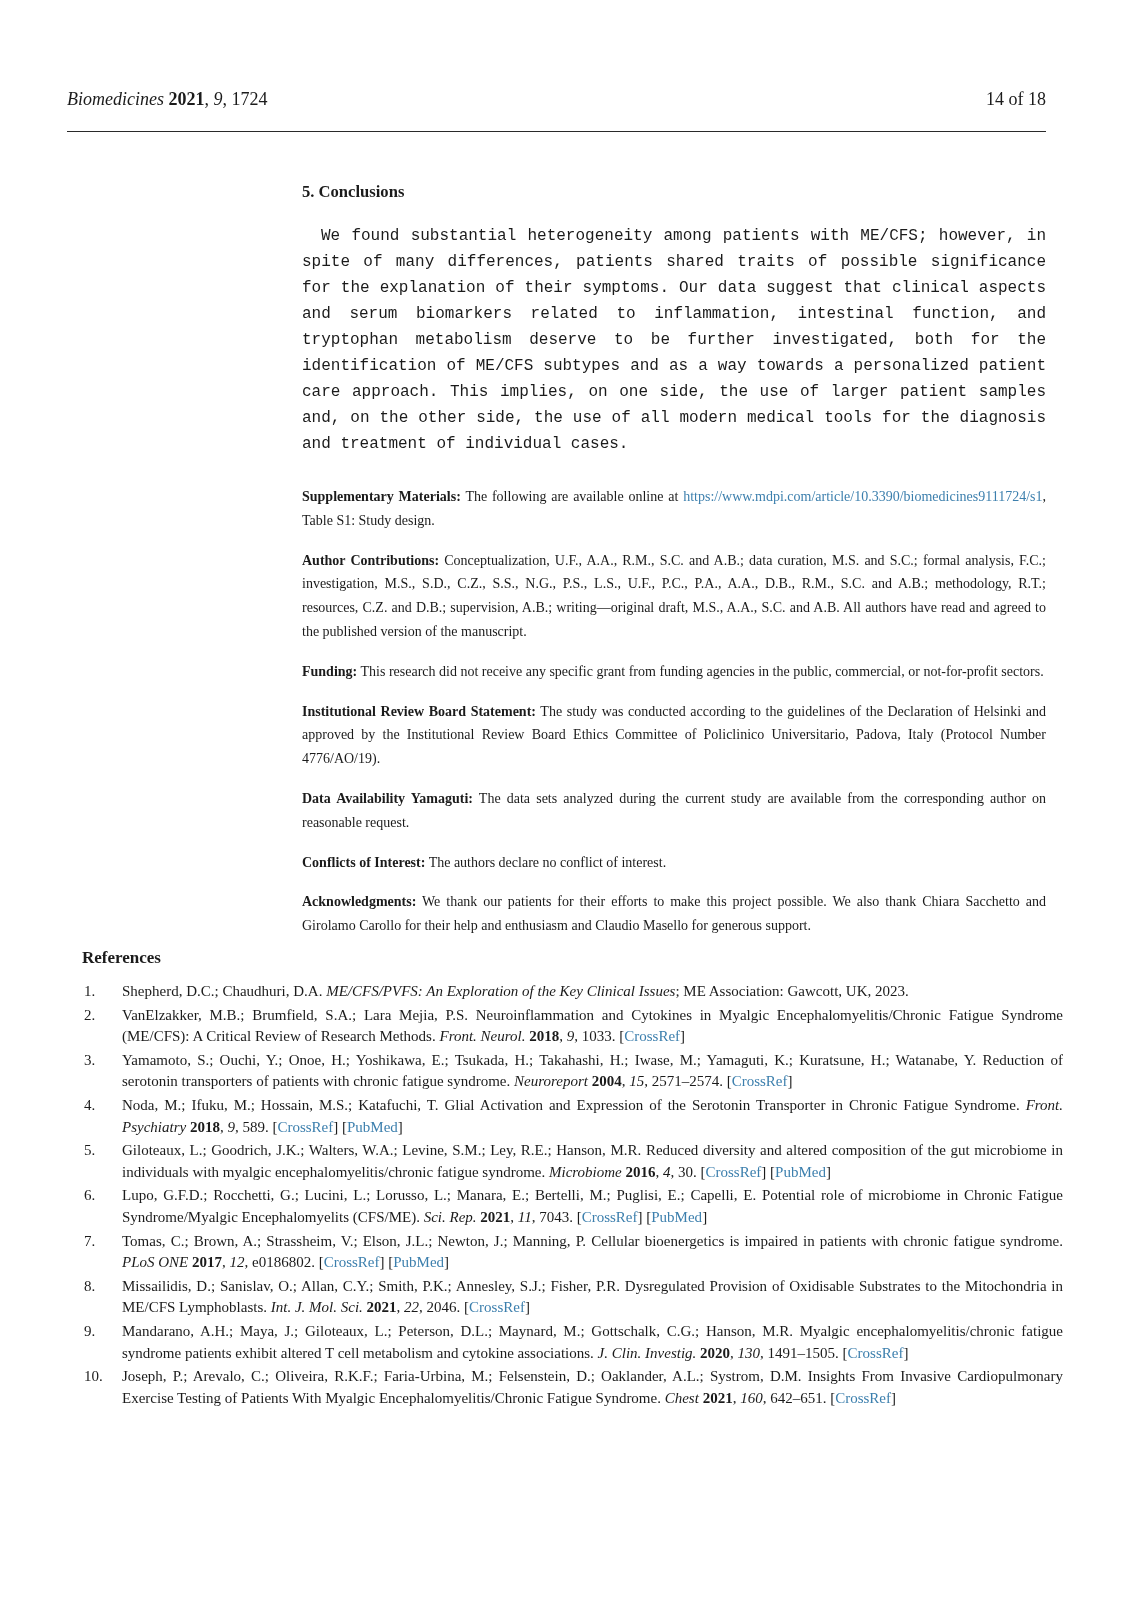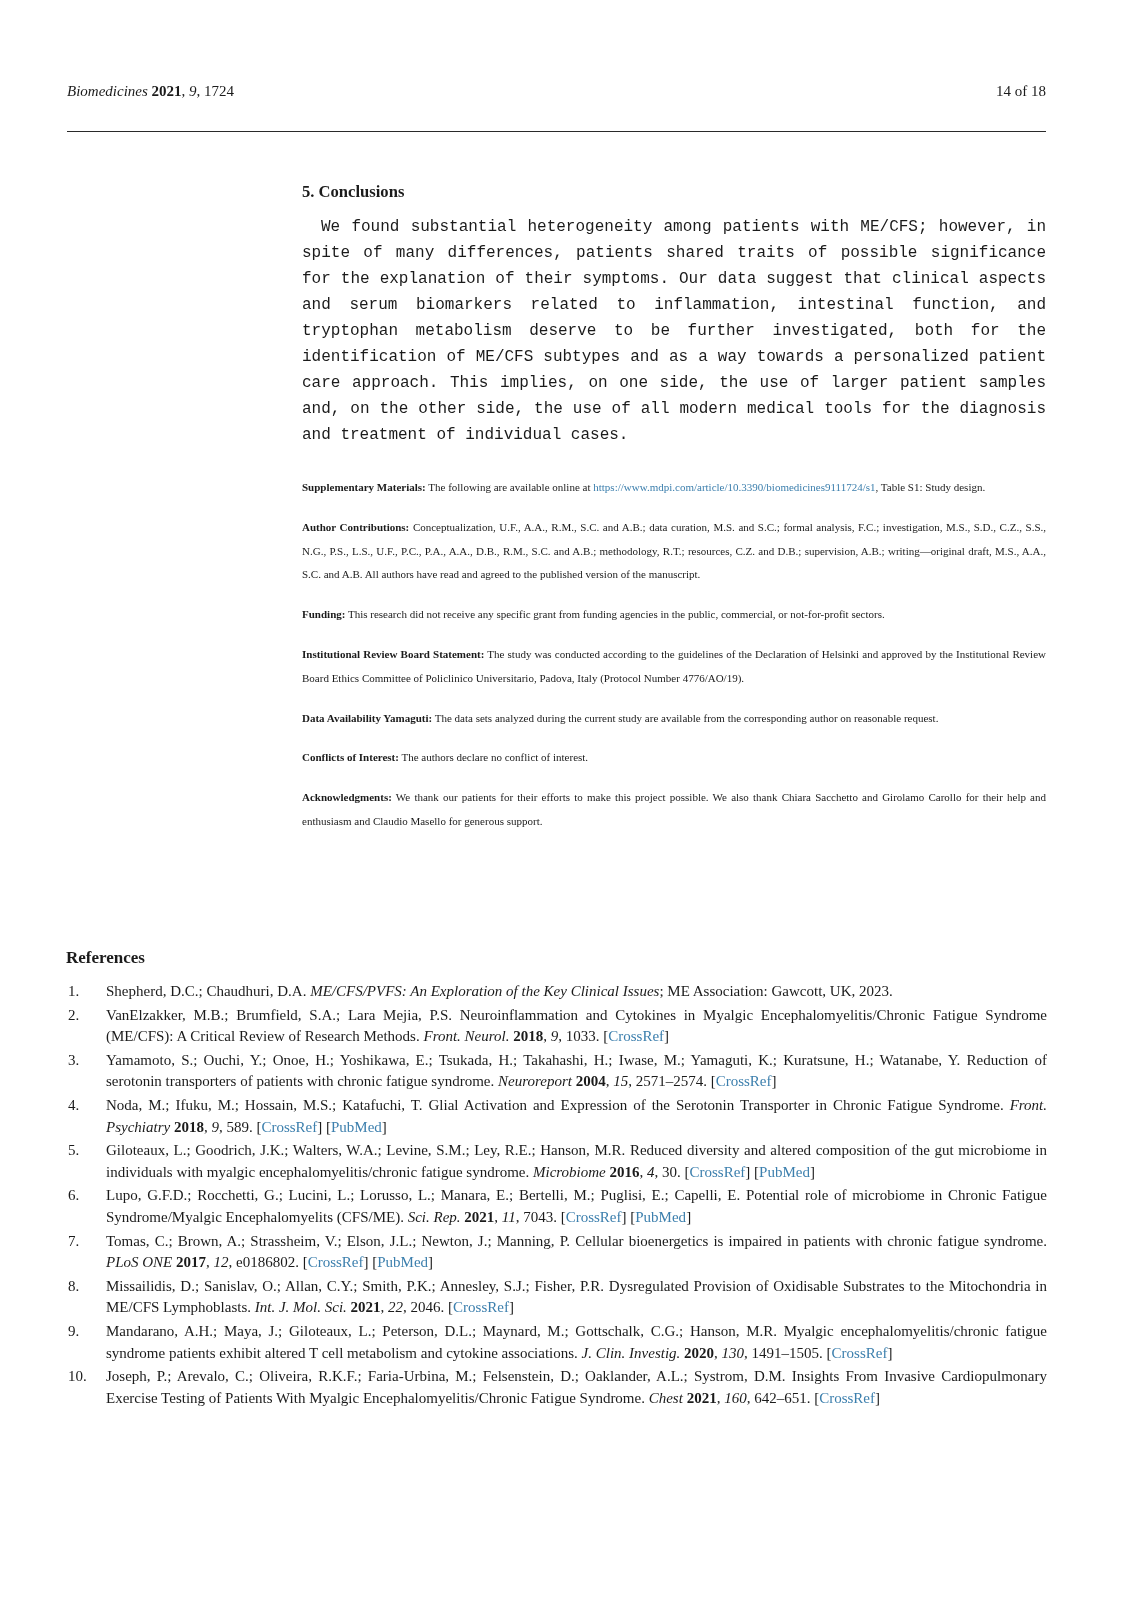--- a/index.html
+++ b/index.html
@@ -18,67 +18,67 @@
   .page{
     position:relative;
     width:1131px;
     height:1600px;
     background:var(--bg);
     overflow:hidden;
   }
   .header{
     position:absolute;
     left:67px;
-    top:82px;
+    top:90px;
     width:979px;
     display:flex;
     justify-content:space-between;
     align-items:baseline;
-    font-size:15px;
+    font-size:18px;
     line-height:18px;
   }
   .header-rule{
     position:absolute;
     left:67px;
     top:131px;
     width:979px;
     border-top:1.2px solid var(--rule);
   }
   .content{
     position:absolute;
     left:302px;
     top:182px;
     width:744px;
   }
   .section-heading{
     font-size:16.6px;
     font-weight:bold;
-    margin:0 0 12px 0;
+    margin:0 0 21px 0;
   }
   .body-para{
     font-size:16px;
     line-height:26px;
     text-align:justify;
     text-indent:19px;
     font-family:Liberation Mono, monospace;
   }
   .statements{
     margin-top:28px;
   }
   .statement{
-    font-size:11px;
+    font-size:14px;
     line-height:23.8px;
     text-align:justify;
   }
   .statement + .statement{
     margin-top:16px;
   }
   .references{
     position:absolute;
-    left:66px;
+    left:82px;
     top:948px;
     width:981px;
   }
   .ref-heading{
     font-size:17px;
     font-weight:bold;
     margin:0 0 13px 0;
   }
   .ref-item{
     position:relative;

